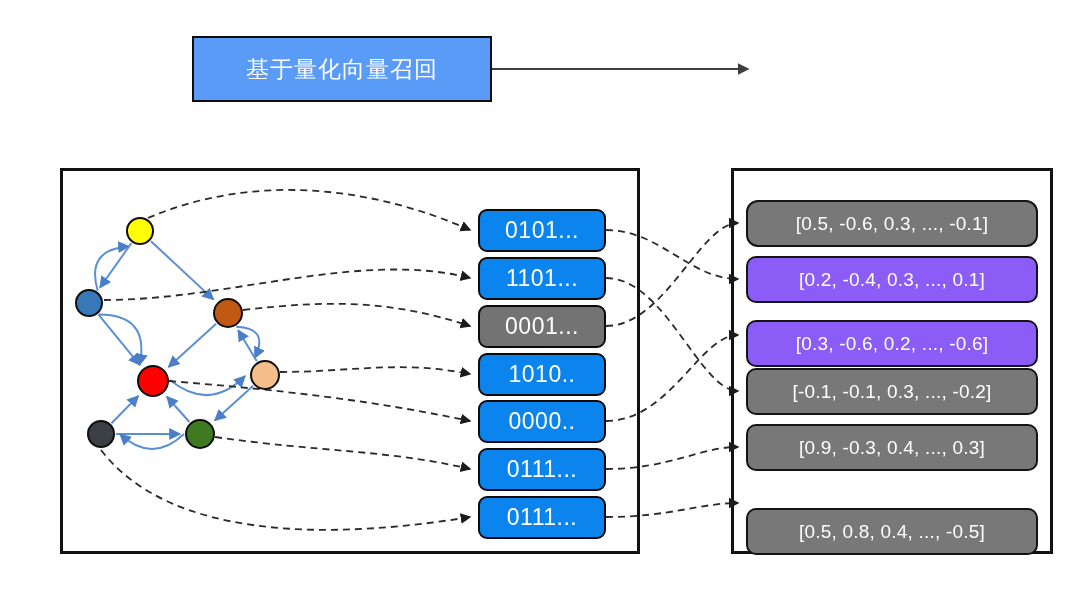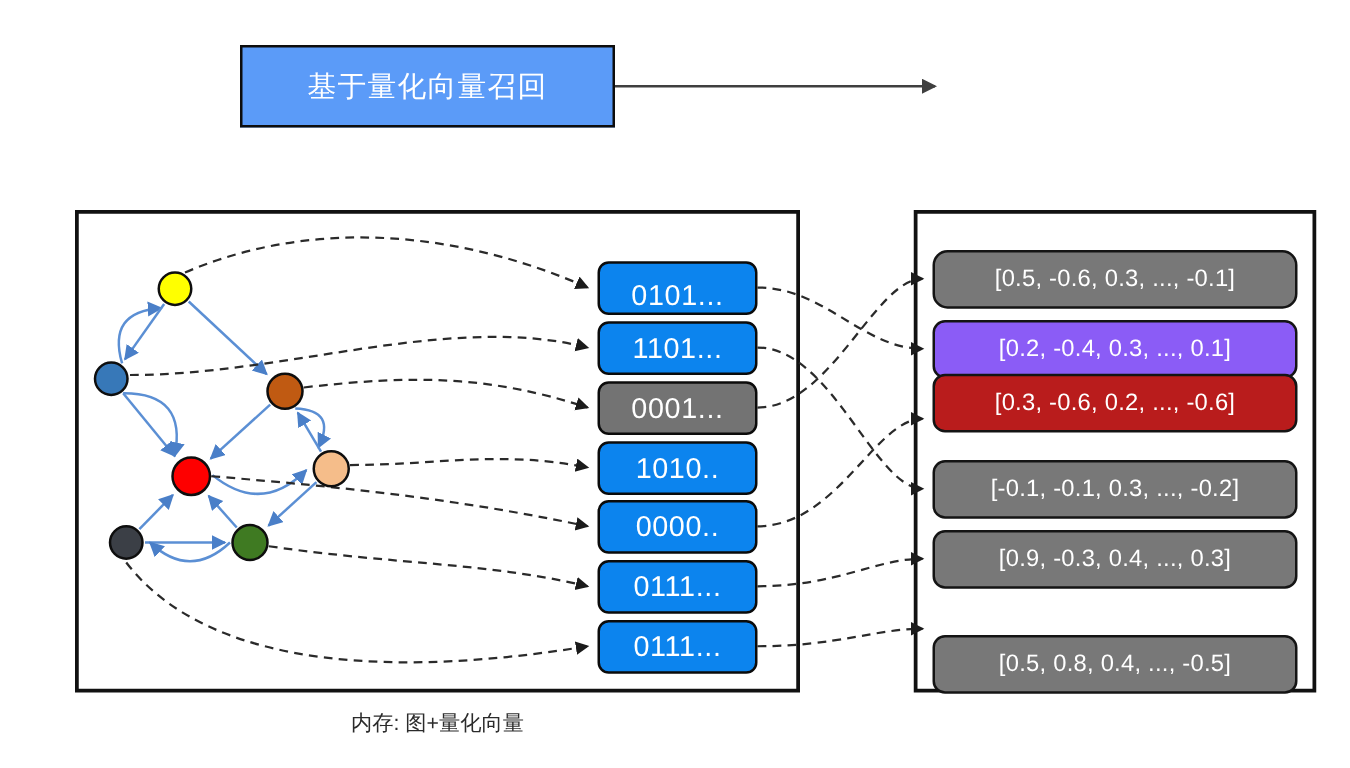--- a/index.html
+++ b/index.html
@@ -149,21 +149,21 @@
   <div id="nodes-layer">
       <div class="gnode" style="left: 126px; top: 217px; width: 28px; height: 28px; background: rgb(255, 255, 0);"></div>
       <div class="gnode" style="left: 75px; top: 289px; width: 28px; height: 28px; background: rgb(55, 120, 184);"></div>
       <div class="gnode" style="left: 213px; top: 298px; width: 30px; height: 30px; background: rgb(192, 90, 18);"></div>
       <div class="gnode" style="left: 250px; top: 360px; width: 30px; height: 30px; background: rgb(245, 189, 138);"></div>
       <div class="gnode" style="left: 137px; top: 365px; width: 32px; height: 32px; background: rgb(254, 0, 0);"></div>
       <div class="gnode" style="left: 87px; top: 420px; width: 28px; height: 28px; background: rgb(59, 63, 70);"></div>
       <div class="gnode" style="left: 185px; top: 419px; width: 30px; height: 30px; background: rgb(63, 122, 34);"></div>
     </div>
   <div id="codes-layer">
-      <div class="code-chip" style="top: 209px; background: rgb(12, 132, 238); border-color: rgb(11, 11, 11); align-items: flex-end;">
+      <div class="code-chip" style="top: 209px; background: rgb(12, 132, 238); border-color: rgb(11, 11, 11);">
         <span>0101...</span>
       </div>
       <div class="code-chip" style="top: 257px; background: rgb(12, 132, 238); border-color: rgb(11, 11, 11);">
         <span>1101...</span>
       </div>
       <div class="code-chip" style="top: 305px; background: #737373; border-color: rgb(11, 11, 11);">
         <span>0001...</span>
       </div>
       <div class="code-chip" style="top: 353px; background: rgb(12, 132, 238); border-color: rgb(11, 11, 11);">
         <span>1010..</span>
@@ -178,29 +178,28 @@
         <span>0111...</span>
       </div>
     </div>
   <div id="vecs-layer">
       <div class="vec-chip" style="top: 200px; background: rgb(120, 120, 120); border-color: rgb(20, 20, 20); border-radius: 12px;">
         <span>[0.5, -0.6, 0.3, ..., -0.1]</span>
       </div>
       <div class="vec-chip" style="top: 256px; background: #8b5cf6; border-color: rgb(20, 20, 20);">
         <span>[0.2, -0.4, 0.3, ..., 0.1]</span>
       </div>
-      <div class="vec-chip" style="top: 299px; background: #b91c1c; border-color: rgb(20, 20, 20);">
+      <div class="vec-chip" style="top: 320px; background: #8b5cf6; border-color: rgb(20, 20, 20);">
         <span>[0.3, -0.6, 0.2, ..., -0.6]</span>
       </div>
       <div class="vec-chip" style="top: 368px; background: rgb(120, 120, 120); border-color: rgb(20, 20, 20);">
         <span>[-0.1, -0.1, 0.3, ..., -0.2]</span>
       </div>
       <div class="vec-chip" style="top: 424px; background: rgb(120, 120, 120); border-color: rgb(20, 20, 20);">
         <span>[0.9, -0.3, 0.4, ..., 0.3]</span>
       </div>
       <div class="vec-chip" style="top: 508px; background: rgb(120, 120, 120); border-color: rgb(20, 20, 20);">
         <span>[0.5, 0.8, 0.4, ..., -0.5]</span>
       </div>
     </div>
 
-  <div class="panel-caption" id="cap-mem">内存: 图+量化向量</div>
 
 </div>
 
 </body></html>

